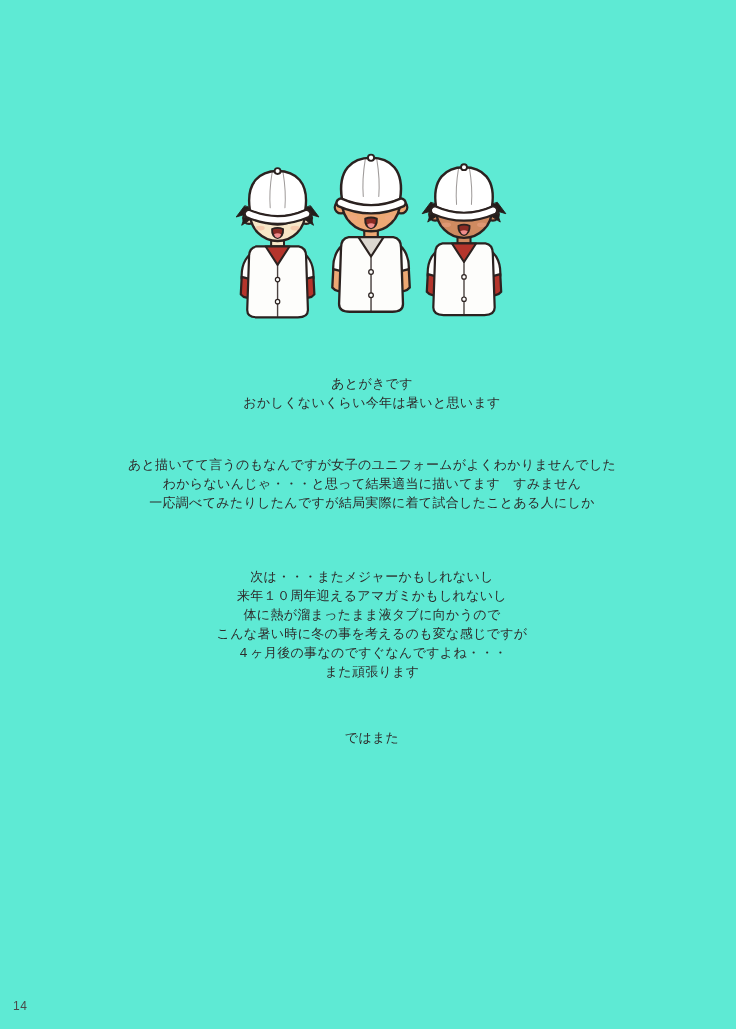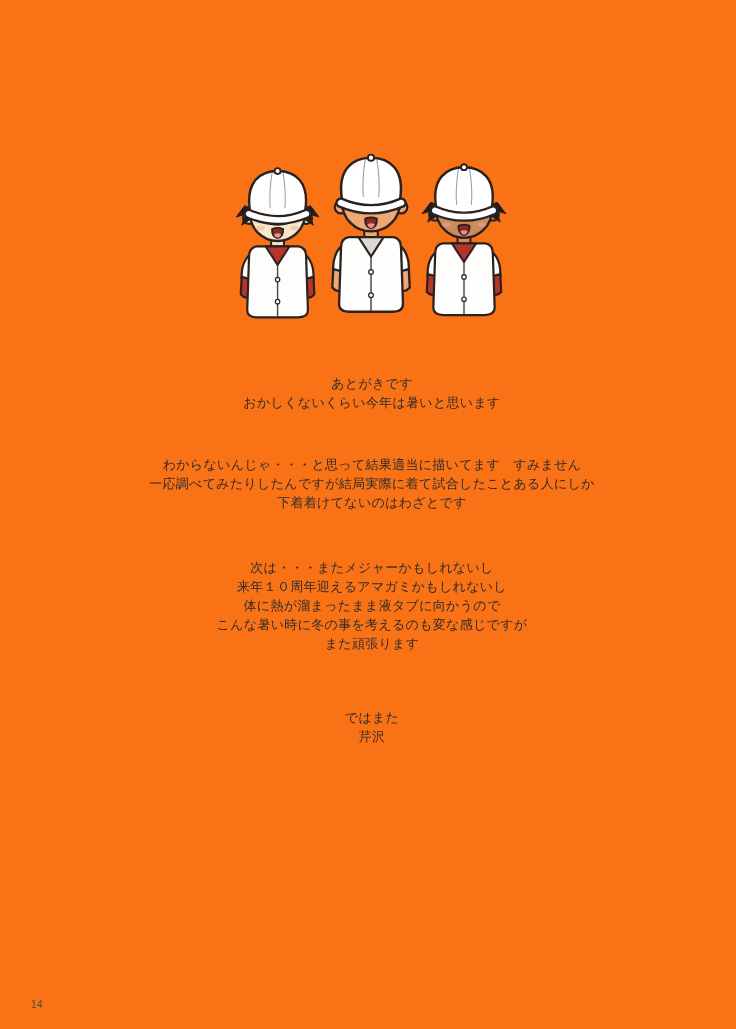--- a/index.html
+++ b/index.html
@@ -1,33 +1,33 @@
 <!DOCTYPE html>
 <html style="--outline: #2b2220; --cap-white: #ffffff; --jersey-white: #fdfdfb; --undershirt-red: #b5352c; --collar-shade: #ddd8d1; --skin-pale: #f7e7c8; --skin-tan: #eda874; --skin-dark: #cf8a60; --hair-black: #241d1b; --mouth-dark: #8a2b24; --tongue-pink: #ef8d8d; --blush: #f2a98c;"><head>
 <meta charset="utf-8">
 <style>
   html,body{margin:0;padding:0;}
   body{
     width:736px;height:1029px;background:#ffffff;position:relative;
     font-family:"Liberation Sans","DejaVu Sans",sans-serif;
     color:#2e2b2b;overflow:hidden;
   }
-  .page{position:absolute;inset:0;background:#f97316;padding-left:8px;}
+  .page{position:absolute;inset:0;background:#5eead4;padding-left:8px;}
   .illustration{margin:150px auto 0;width:292px;height:184px;}
   .illustration svg{display:block;width:292px;height:184px;}
   .afterword{
     text-align:center;font-size:13px;line-height:19px;
     margin-top:2px;letter-spacing:0.3px;white-space:pre-wrap;
   }
   .para{margin:0 0 5px 0;}
-  .para-4{margin-top:3px;}
-  .signoff{margin-top:12px;}
+  .para-4{margin-top:12px;}
+  .signoff{margin-top:4px;}
   .page-number{
-    position:absolute;left:31px;top:999px;
-    font-size:10px;color:#4a4a4a;letter-spacing:0.5px;
+    position:absolute;left:13px;top:999px;
+    font-size:12px;color:#4a4a4a;letter-spacing:0.5px;
   }
 </style>
 </head>
 <body>
 
 <div class="page">
 
   <div class="illustration">
     <svg viewBox="0 0 300 190" xmlns="http://www.w3.org/2000/svg">
       <defs>
@@ -77,20 +77,20 @@
         </g>
       </defs>
       <use href="#player" transform="translate(5,16) scale(0.95)" style="--skin:var(--skin-pale); --hair:var(--hair-black); --fringe:var(--hair-black); --collar:var(--undershirt-red); --arm:var(--undershirt-red);"></use>
       <use href="#player" transform="translate(99,2) scale(1.0)" style="--skin:var(--skin-tan); --hair:transparent; --fringe:transparent; --collar:var(--collar-shade); --arm:var(--skin-tan);"></use>
       <use href="#player" transform="translate(197,12) scale(0.96)" style="--skin:var(--skin-dark); --hair:var(--hair-black); --fringe:transparent; --collar:var(--undershirt-red); --arm:var(--undershirt-red);"></use>
     </svg>
   </div>
 
   <div class="afterword">
     <div class="para"><div>あとがきです</div><div>おかしくないくらい今年は暑いと思います</div></div>
-    <div class="para"><div>わからないんじゃ・・・と思って結果適当に描いてます　すみません</div><div>一応調べてみたりしたんですが結局実際に着て試合したことある人にしか</div><div>下着着けてないのはわざとです</div></div>
-    <div class="para para-4"><div>次は・・・またメジャーかもしれないし</div><div>来年１０周年迎えるアマガミかもしれないし</div><div>体に熱が溜まったまま液タブに向かうので</div><div>こんな暑い時に冬の事を考えるのも変な感じですが</div><div>また頑張ります</div></div>
-    <div class="para signoff"><div>ではまた</div><div>芹沢</div></div>
+    <div class="para"><div>あと描いてて言うのもなんですが女子のユニフォームがよくわかりませんでした</div><div>わからないんじゃ・・・と思って結果適当に描いてます　すみません</div><div>一応調べてみたりしたんですが結局実際に着て試合したことある人にしか</div></div>
+    <div class="para para-4"><div>次は・・・またメジャーかもしれないし</div><div>来年１０周年迎えるアマガミかもしれないし</div><div>体に熱が溜まったまま液タブに向かうので</div><div>こんな暑い時に冬の事を考えるのも変な感じですが</div><div>４ヶ月後の事なのですぐなんですよね・・・</div><div>また頑張ります</div></div>
+    <div class="para signoff"><div>ではまた</div></div>
   </div>
 
   <div class="page-number">14</div>
 
 </div>
 
 </body></html>

